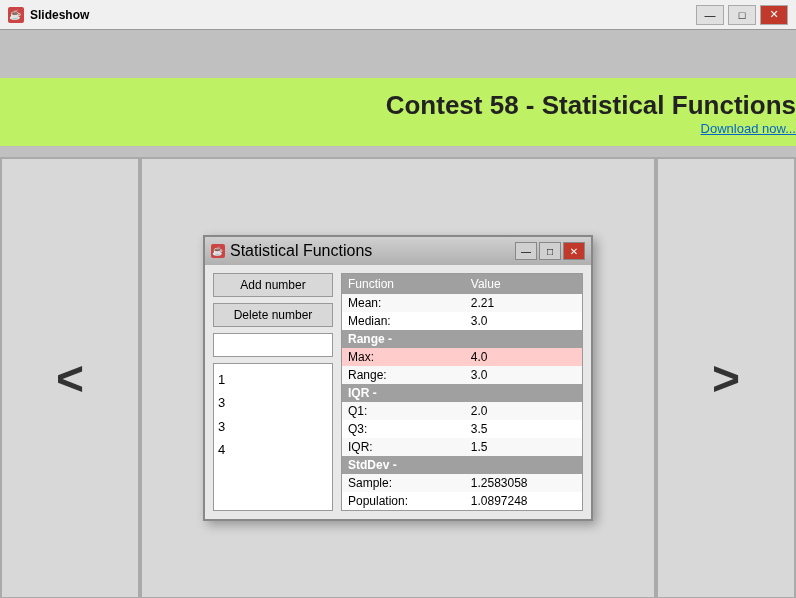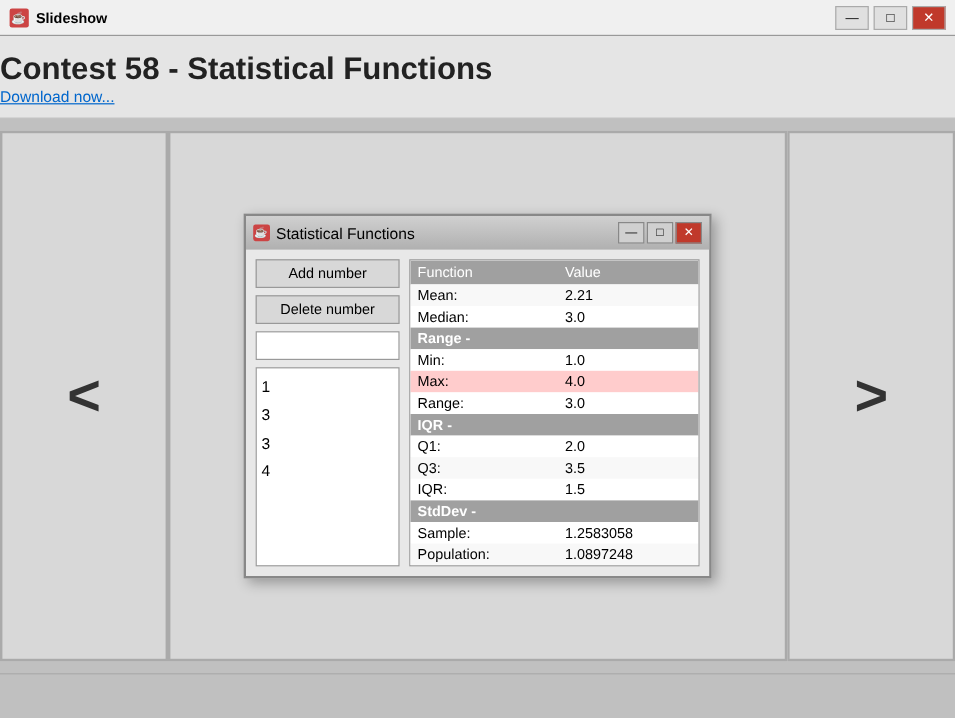--- a/index.html
+++ b/index.html
@@ -51,24 +51,25 @@
       background: #e0e0e0;
       border: 1px solid #aaa;
       cursor: pointer;
       display: flex; align-items: center; justify-content: center;
       font-size: 11px;
     }
     .title-bar-btn.close { background: #c0392b; color: white; }
 
     
     .main-header {
-      background: #e5e5e5;
-      text-align: left;
+      background: #bef264;
+      text-align: right;
       padding: 12px 0 10px;
       border-bottom: 1px solid #bbb;
+      margin-top: 48px;
     }
     .main-header h1 {
       font-size: 26px;
       font-weight: bold;
       color: #222;
     }
     .main-header a {
       color: #0066cc;
       font-size: 13px;
       text-decoration: underline;
@@ -130,21 +131,21 @@
     .dialog-titlebar-icon {
       width: 14px;
       height: 14px;
       background: #c44;
       border-radius: 2px;
       color: white;
       font-size: 9px;
       display: flex; align-items: center; justify-content: center;
     }
     .dialog-titlebar-title {
-      font-size: 13px;
+      font-size: 16px;
     }
     .dialog-controls {
       display: flex;
       gap: 2px;
     }
     .dialog-btn {
       width: 22px;
       height: 18px;
       background: #d0d0d0;
       border: 1px solid #888;
@@ -321,24 +322,20 @@
                   <td>Mean:</td>
                   <td>2.21</td>
                 </tr>
                 <tr class="data-row">
                   <td>Median:</td>
                   <td>3.0</td>
                 </tr>
                 <tr class="section-header">
                   <td colspan="2">Range -</td>
                 </tr>
-                <tr class="data-row">
-                  <td>  Min:</td>
-                  <td>1.0</td>
-                </tr>
                 <tr class="data-row highlight-row">
                   <td>  Max:</td>
                   <td>4.0</td>
                 </tr>
                 <tr class="data-row">
                   <td>  Range:</td>
                   <td>3.0</td>
                 </tr>
                 <tr class="section-header">
                   <td colspan="2">IQR -</td>

